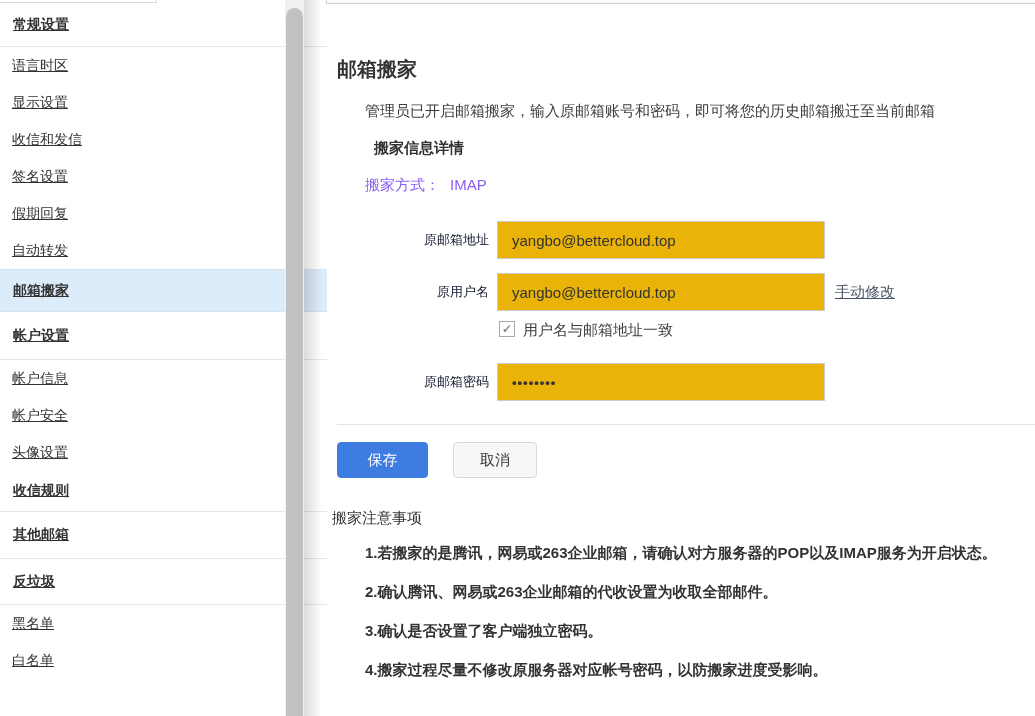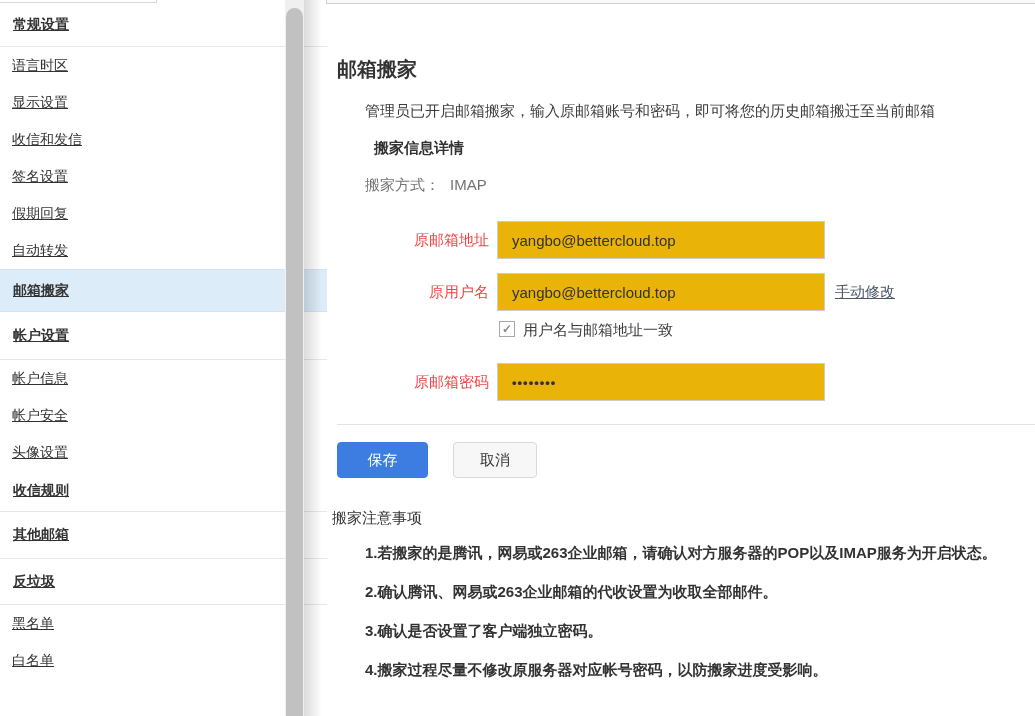--- a/index.html
+++ b/index.html
@@ -21,24 +21,24 @@
   .panel-shadow { position:absolute; left:304px; top:0; width:18px; height:716px;
       background:linear-gradient(to right, rgba(0,0,0,0.14), rgba(0,0,0,0)); pointer-events:none; }
 
   
   .top-strip { position:absolute; left:326px; top:0; width:709px; height:4px; background:#fafafa;
       border-bottom:1px solid #d0d0d0; border-left:1px solid #d0d0d0; }
 
   .page-title { position:absolute; left:337px; top:56px; font-size:20px; font-weight:bold; color:#333; }
   .desc { position:absolute; left:365px; top:102px; font-size:15px; color:#3d3d3d; }
   .details-heading { position:absolute; left:365px; top:139px; font-size:15px; font-weight:bold; color:#333;margin-left:9px; }
-  .method-row { position:absolute; left:365px; top:176px; font-size:15px; color:#737373; }
+  .method-row { position:absolute; left:365px; top:176px; font-size:15px; color:#8b5cf6; }
   .method-row .val { margin-left:10px; }
 
-  .form-label { position:absolute; left:337px; width:152px; text-align:right; font-size:15px; color:#ef4444; }
+  .form-label { position:absolute; left:337px; width:152px; text-align:right; font-size:13px; color:#0f172a; }
   .txt-input { position:absolute; left:497px; width:328px; height:38px; border:1px solid #ccc; background:#eab308;
       font-size:15px; color:#333; padding:0 14px; font-family:"Liberation Sans",sans-serif; outline:none; }
   .pwd { font-weight:bold; letter-spacing:1px; font-size:13px; }
 
   .manual-link { position:absolute; left:835px; top:283px; font-size:15px; color:#4b5665; text-decoration:underline; cursor:pointer; }
 
   .checkbox { position:absolute; left:499px; top:321px; width:16px; height:16px; border:1px solid #a9a9a9; background:#fff;
       display:flex; align-items:center; justify-content:center; font-size:12px; color:#8a8a8a; font-weight:bold; cursor:pointer; }
   .checkbox-label { position:absolute; left:523px; top:321px; font-size:15px; color:#3d3d3d; }
 

